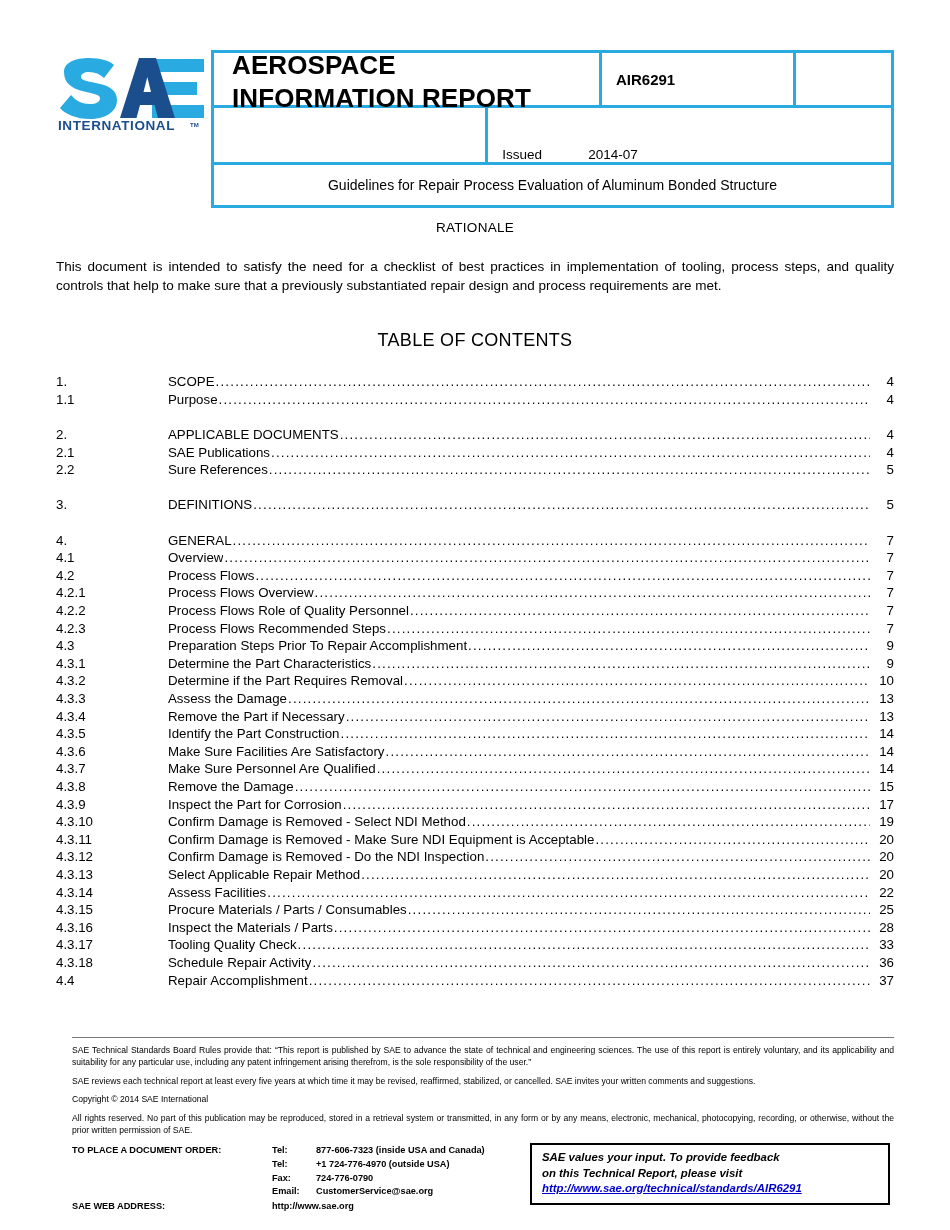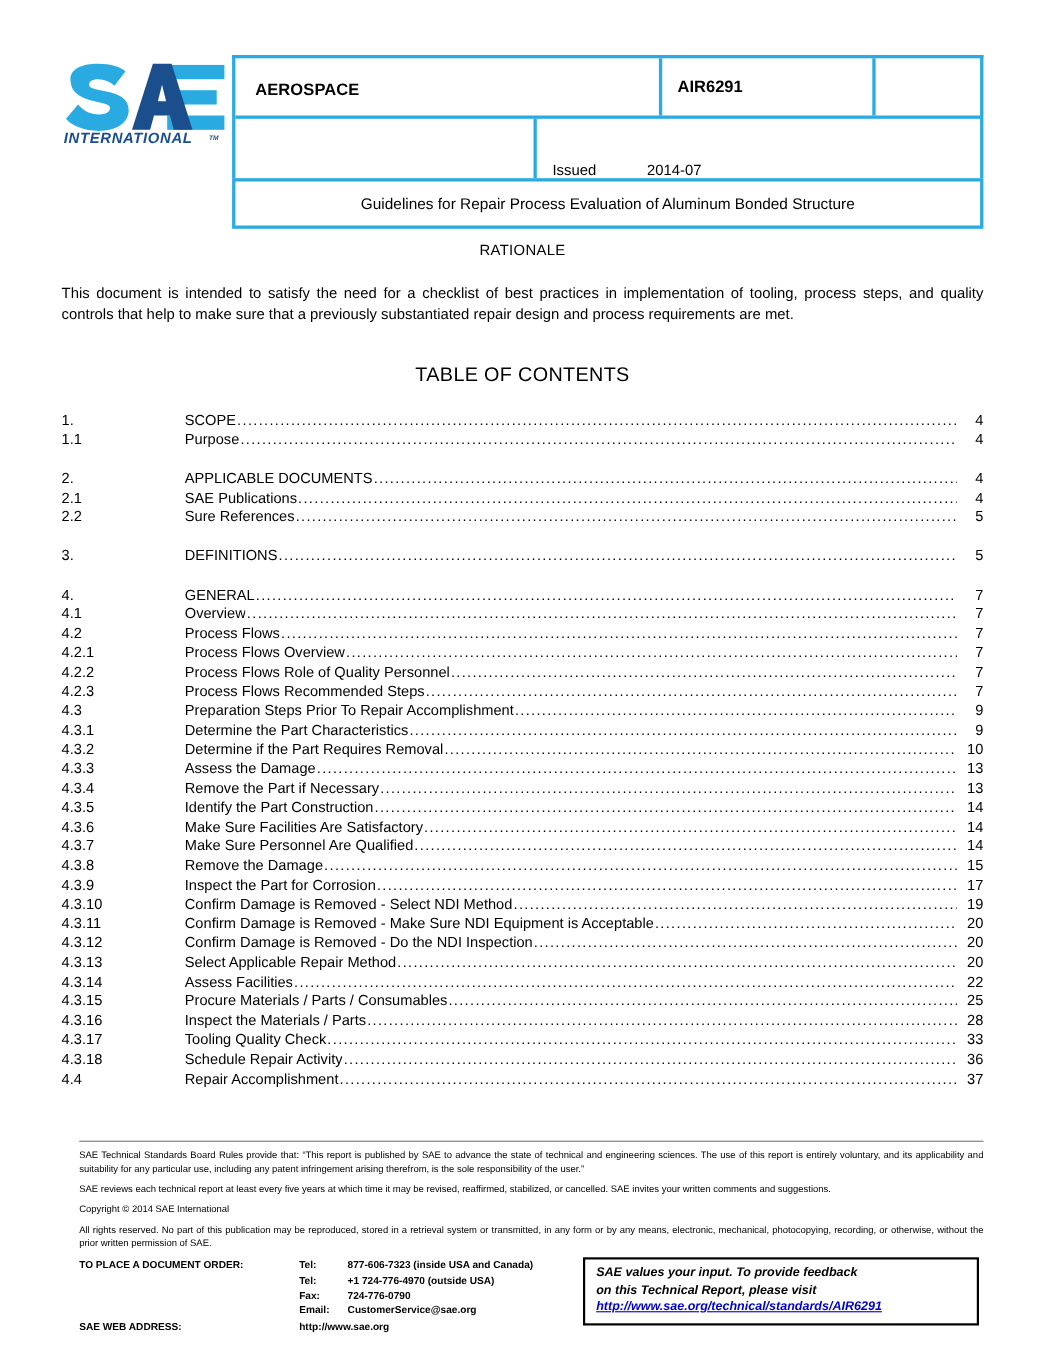--- a/index.html
+++ b/index.html
@@ -28,21 +28,20 @@
   .header {
     display: flex;
     align-items: flex-start;
     padding-top: 50px;
   }
 
   .logo-block {
     width: 155px;
     flex: 0 0 155px;
     padding-top: 4px;
-    font-style: italic;
   }
   .logo-svg { display: block; }
 
   .header-table {
     flex: 1 1 auto;
     border: 3px solid #29abe2;
     border-bottom: none;
     box-sizing: border-box;
   }
   .hdr-row {
@@ -54,21 +53,21 @@
   .cell-doctype {
     flex: 1 1 auto;
     padding: 6px 0 0 18px;
     display: flex;
     flex-direction: column;
     justify-content: center;
     border-right: 3px solid #29abe2;
     box-sizing: border-box;
   }
   .doc-type-line {
-    font-size: 15px;
+    font-size: 26px;
     font-weight: bold;
     line-height: 1.28;
     letter-spacing: 0.1px;
   }
 
   .cell-number {
     flex: 0 0 194px;
     display: flex;
     align-items: center;
     padding-left: 14px;
@@ -264,20 +263,21 @@
         <path d="M64 64 L83 4 L100 4 L119 64 L102 64 L98.5 51 L84 51 L80.5 64 Z M87.5 38 L95 38 L91.3 23 Z" fill="#1b4e8c"></path>
         <text x="2" y="76" font-family="Liberation Sans, sans-serif" font-size="13.5" font-weight="bold" fill="#1b4e8c" letter-spacing="0.6">INTERNATIONAL</text>
         <text x="134" y="73" font-family="Liberation Sans, sans-serif" font-size="6" font-weight="bold" fill="#1b4e8c">TM</text>
       </svg>
     </div>
 
     <div class="header-table">
       <div class="hdr-row hdr-row-1">
         <div class="cell-doctype">
           <div class="doc-type-line">AEROSPACE</div>
+          <div class="doc-type-line">INFORMATION REPORT</div>
         </div>
         <div class="cell-number">
           <span class="doc-number">AIR6291</span>
         </div>
         <div class="cell-blank"></div>
       </div>
       <div class="hdr-row hdr-row-2">
         <div class="cell-doctype"></div>
         <div class="cell-issued">
           <span class="issued-label">Issued</span>

